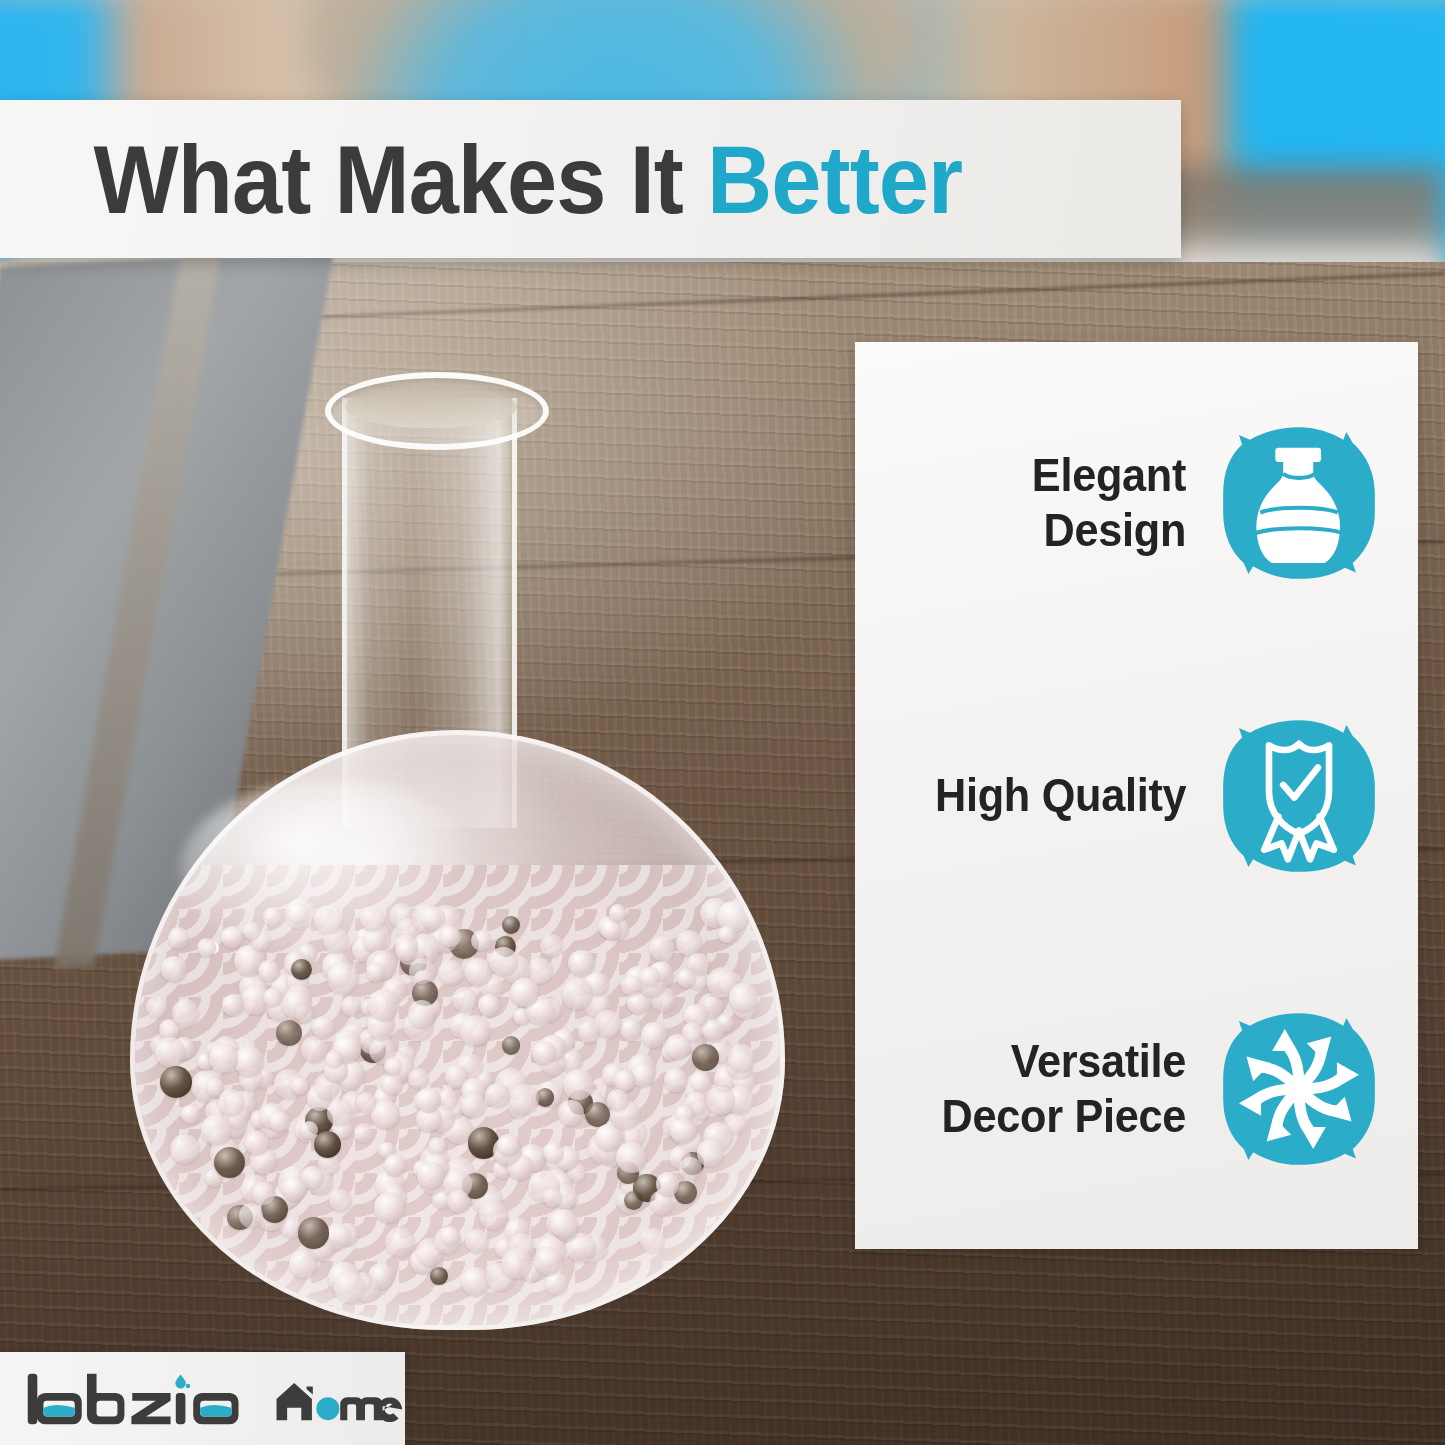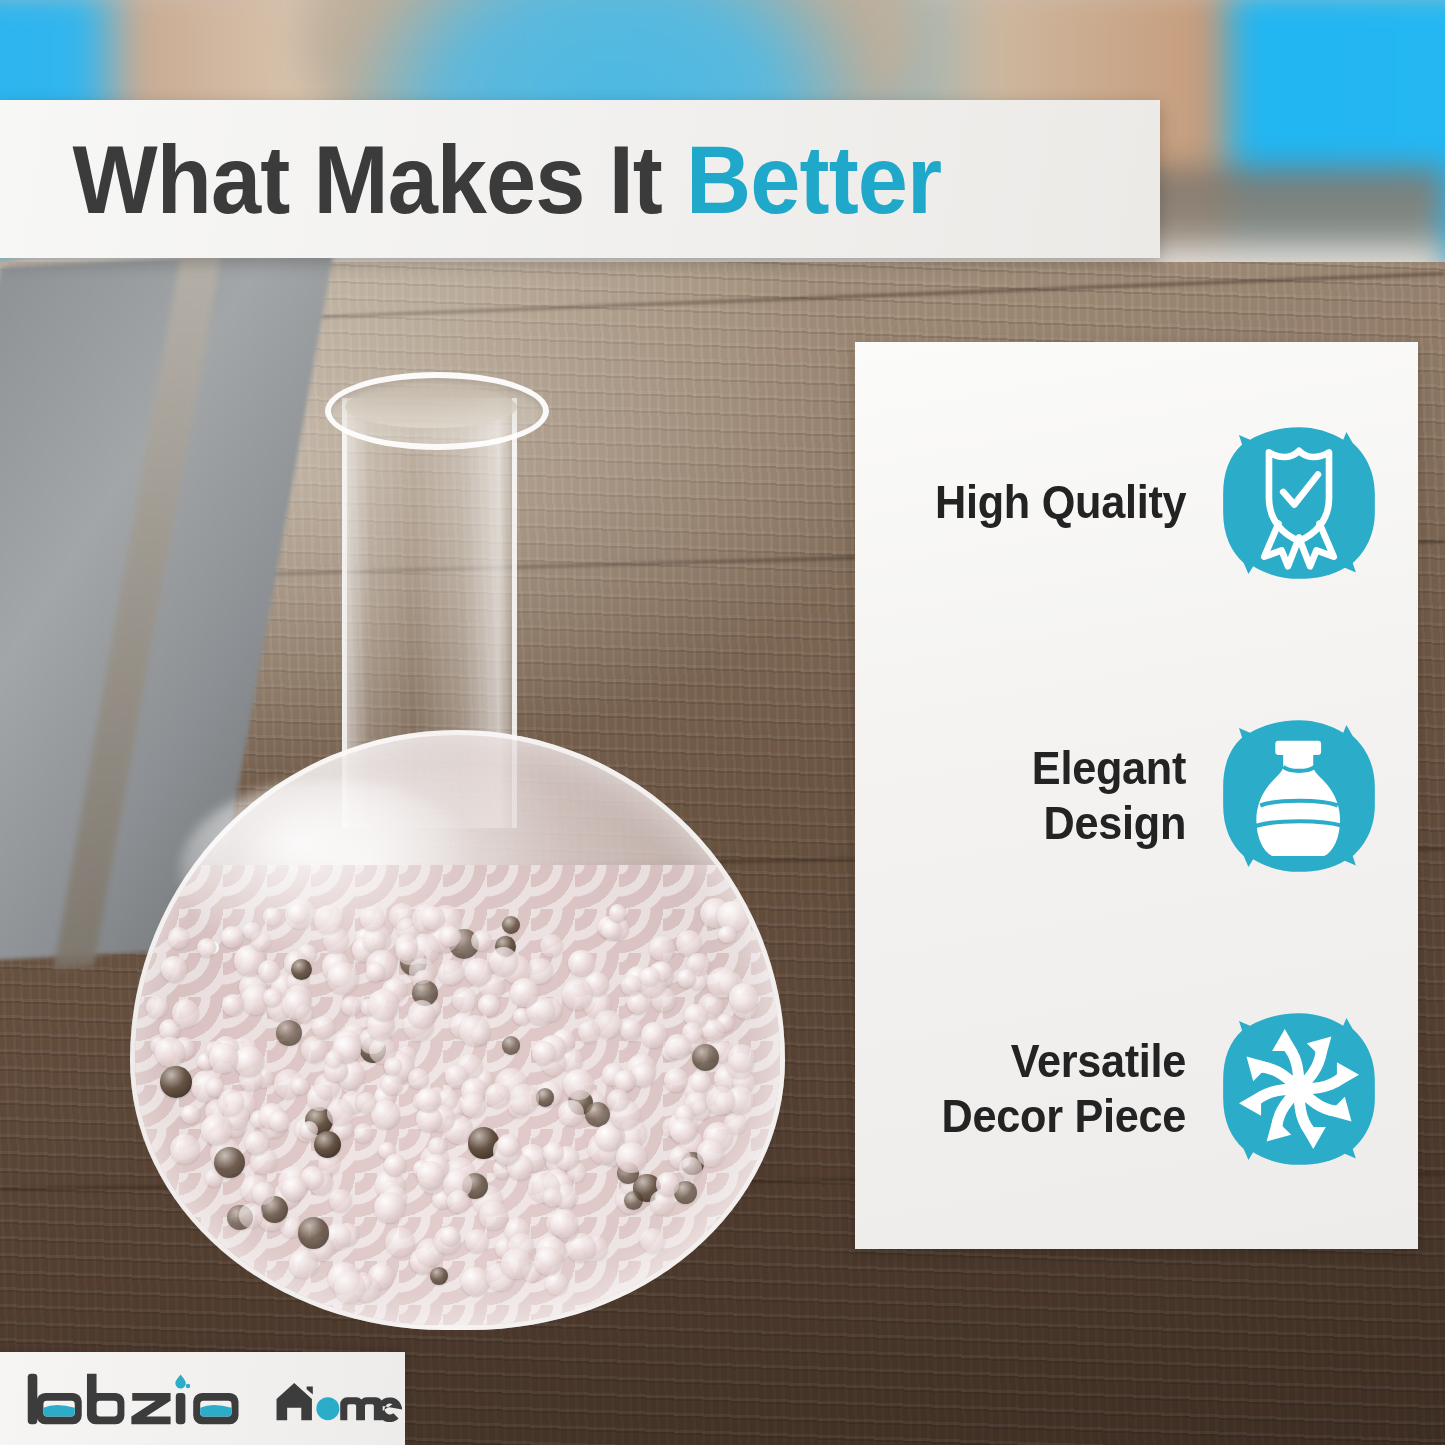--- a/index.html
+++ b/index.html
@@ -159,21 +159,21 @@
     border-radius:50% 50% 48% 48%/55% 55% 45% 45%;
     box-shadow:inset 0 0 40px rgba(255,255,255,.45), inset -18px -10px 50px rgba(255,255,255,.35);
     pointer-events:none;
   }
 
   
   .headline{
     position:absolute;left:0;top:100px;width:1160px;height:158px;
     background:linear-gradient(100deg,#f7f7f6 0%, #f1f0ee 55%, #eceae7 100%);
     box-shadow:0 5px 16px rgba(0,0,0,.22);
-    display:flex;align-items:center;
+    display:flex;align-items:center;padding-left:21px;
   }
   .headline h1{
     margin:0;padding:0 0 0 78px;
     font-family:"Liberation Sans",sans-serif;
     font-size:97px;line-height:1;font-weight:700;
     letter-spacing:-1px;
     color:#3b3b3b;
     white-space:nowrap;
     transform:scaleX(.93);transform-origin:left center;
   }
@@ -619,51 +619,51 @@
   </div>
 
   <div class="headline">
     <h1><span>What Makes It </span><span class="accent">Better</span></h1>
   </div>
 
   <div class="panel">
 
 
     <div class="feature">
-      <div class="label">High Quality</div>
-      <div class="badge">
-        <svg viewBox="0 0 100 100" aria-hidden="true">
-          <path d="M50 2 C60 2 70 5 78 10 L80 5 L84 12 C92 19 98 30 98 44 L98 56 C98 70 92 81 84 88 L86 94 L79 91 C71 96 61 98 50 98 C39 98 29 95 21 90 L18 95 L15 88 C7 81 2 70 2 56 L2 44 C2 31 6 20 14 13 L12 7 L19 10 C27 5 39 2 50 2 Z" fill="#2bacc9"></path>
-          <g stroke="#ffffff" stroke-width="4.2" fill="none" stroke-linejoin="round" stroke-linecap="round">
-            <path d="M31 18 C38 22 45 22 50 17 C55 22 62 22 69 18 L69 47 C69 61 60 70 50 74 C40 70 31 61 31 47 Z"></path>
-            <path d="M40 43 L47 51 L62 32"></path>
-            <path d="M37 63 L28 84 L39 80 L43 90 L50 72"></path>
-            <path d="M63 63 L72 84 L61 80 L57 90 L50 72"></path>
-          </g>
-        </svg>
-      </div>
-    </div>
-
-    <div class="feature">
       <div class="label">Elegant
 Design</div>
       <div class="badge">
         <svg viewBox="0 0 100 100" aria-hidden="true">
           <path d="M50 2 C60 2 70 5 78 10 L80 5 L84 12 C92 19 98 30 98 44 L98 56 C98 70 92 81 84 88 L86 94 L79 91 C71 96 61 98 50 98 C39 98 29 95 21 90 L18 95 L15 88 C7 81 2 70 2 56 L2 44 C2 31 6 20 14 13 L12 7 L19 10 C27 5 39 2 50 2 Z" fill="#2bacc9"></path>
           <path d="M38 15 h24 a2 2 0 0 1 2 2 v5 a2 2 0 0 1 -2 2 h-3 v7 c0 4 5 7 9 12 c5 6 8 14 8 22 c0 11 -4 20 -10 23 h-33 c-6 -3 -10 -12 -10 -23 c0 -8 3 -16 8 -22 c4 -5 9 -8 9 -12 v-7 h-3 a2 2 0 0 1 -2 -2 v-5 a2 2 0 0 1 2 -2 z" fill="#ffffff"></path>
           <g stroke="#2bacc9" stroke-width="2.6" fill="none">
             <path d="M25.5 56 C36 52 64 52 74.5 56"></path>
             <path d="M22.5 69 C35 65 65 65 77.5 69"></path>
             <path d="M40 31.5 C44 35 56 35 60 31.5"></path>
           </g>
         </svg>
       </div>
     </div>
 
     <div class="feature">
+      <div class="label">High Quality</div>
+      <div class="badge">
+        <svg viewBox="0 0 100 100" aria-hidden="true">
+          <path d="M50 2 C60 2 70 5 78 10 L80 5 L84 12 C92 19 98 30 98 44 L98 56 C98 70 92 81 84 88 L86 94 L79 91 C71 96 61 98 50 98 C39 98 29 95 21 90 L18 95 L15 88 C7 81 2 70 2 56 L2 44 C2 31 6 20 14 13 L12 7 L19 10 C27 5 39 2 50 2 Z" fill="#2bacc9"></path>
+          <g stroke="#ffffff" stroke-width="4.2" fill="none" stroke-linejoin="round" stroke-linecap="round">
+            <path d="M31 18 C38 22 45 22 50 17 C55 22 62 22 69 18 L69 47 C69 61 60 70 50 74 C40 70 31 61 31 47 Z"></path>
+            <path d="M40 43 L47 51 L62 32"></path>
+            <path d="M37 63 L28 84 L39 80 L43 90 L50 72"></path>
+            <path d="M63 63 L72 84 L61 80 L57 90 L50 72"></path>
+          </g>
+        </svg>
+      </div>
+    </div>
+
+    <div class="feature">
       <div class="label">Versatile
 Decor Piece</div>
       <div class="badge">
         <svg viewBox="0 0 100 100" aria-hidden="true">
           <path d="M50 2 C60 2 70 5 78 10 L80 5 L84 12 C92 19 98 30 98 44 L98 56 C98 70 92 81 84 88 L86 94 L79 91 C71 96 61 98 50 98 C39 98 29 95 21 90 L18 95 L15 88 C7 81 2 70 2 56 L2 44 C2 31 6 20 14 13 L12 7 L19 10 C27 5 39 2 50 2 Z" fill="#2bacc9"></path>
           <g id="arrows-group" fill="#ffffff">
             <g class="arrow-unit">
               <path d="M50 50 C50 36 48 28 41 21 L41 21" stroke="#ffffff" stroke-width="7" fill="none" stroke-linecap="butt"></path>
               <polygon points="41,12 49,26 33,26"></polygon>
             </g>

